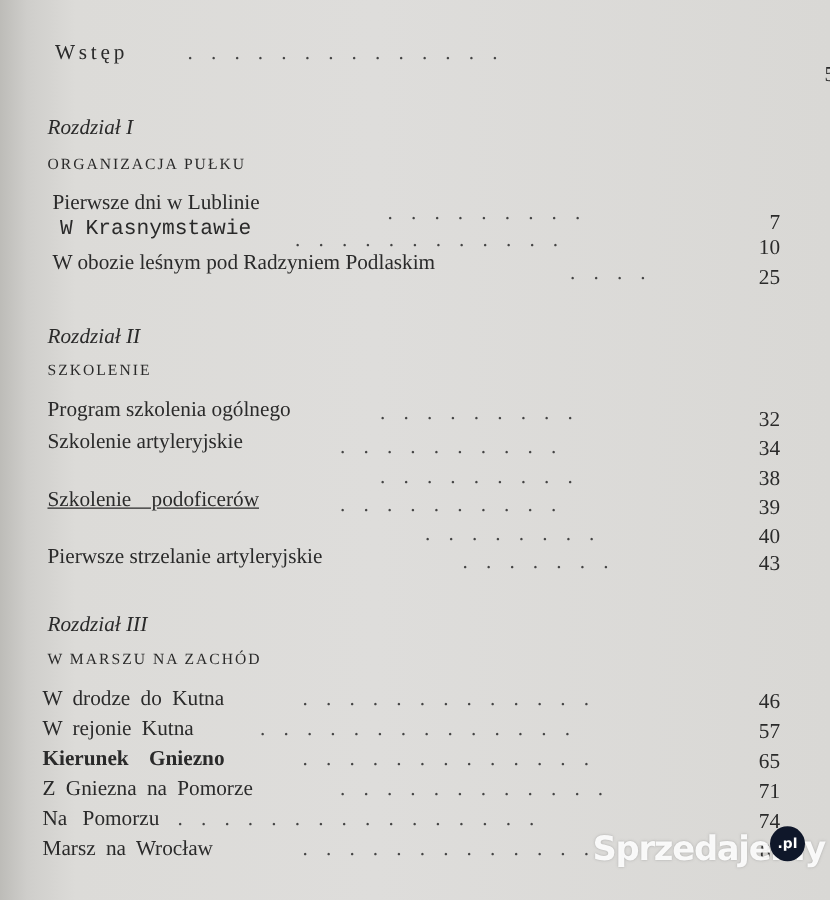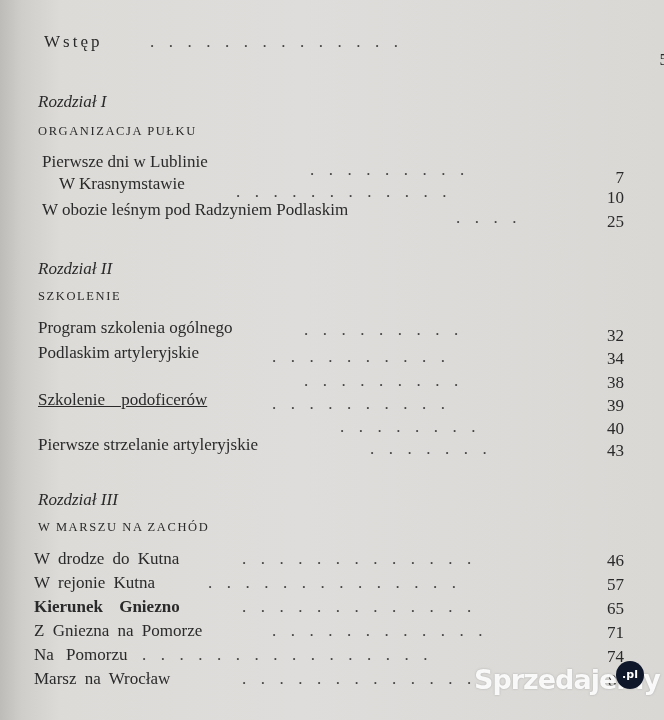--- a/index.html
+++ b/index.html
@@ -32,40 +32,40 @@
 
   <div class="chap" style="top:92px;">Rozdział I</div>
   <div class="sect" style="top:124px;text-align:center;">ORGANIZACJA PUŁKU</div>
 
   <div class="row" style="top:152px;">
     <span class="title" style="left:42px;">Pierwsze dni w Lublinie</span>
     <span class="dots" style="left:310px;top:8px;">.........</span>
     <span class="pg" style="top:16px;">7</span>
   </div>
   <div class="row" style="top:174px;">
-    <span class="title" style="left:59px;">W Krasnymstawie</span>
+    <span class="title" style="left:48px;font-family:Liberation Mono, monospace;">W Krasnymstawie</span>
     <span class="dots" style="left:236px;top:8px;">............</span>
     <span class="pg" style="top:14px;">10</span>
   </div>
   <div class="row" style="top:200px;">
     <span class="title" style="left:42px;">W obozie leśnym pod Radzyniem Podlaskim</span>
     <span class="dots" style="left:456px;top:8px;">....</span>
     <span class="pg" style="top:12px;">25</span>
   </div>
 
   <div class="chap" style="top:259px;">Rozdział II</div>
   <div class="sect" style="top:289px;">SZKOLENIE</div>
 
   <div class="row" style="top:318px;">
     <span class="title" style="left:38px;">Program szkolenia ogólnego</span>
     <span class="dots" style="left:304px;top:2px;">.........</span>
     <span class="pg" style="top:8px;">32</span>
   </div>
   <div class="row" style="top:343px;">
-    <span class="title" style="left:38px;">Podlaskim artyleryjskie</span>
+    <span class="title" style="left:38px;">Szkolenie artyleryjskie</span>
     <span class="dots" style="left:272px;top:4px;">..........</span>
     <span class="pg" style="top:6px;">34</span>
   </div>
   <div class="row" style="top:367px;">
     <span class="dots" style="left:304px;top:4px;">.........</span>
     <span class="pg" style="top:6px;">38</span>
   </div>
   <div class="row" style="top:390px;">
     <span class="title" style="left:38px;word-spacing:12px;text-decoration:underline;">Szkolenie podoficerów</span>
     <span class="dots" style="left:272px;top:4px;">..........</span>

